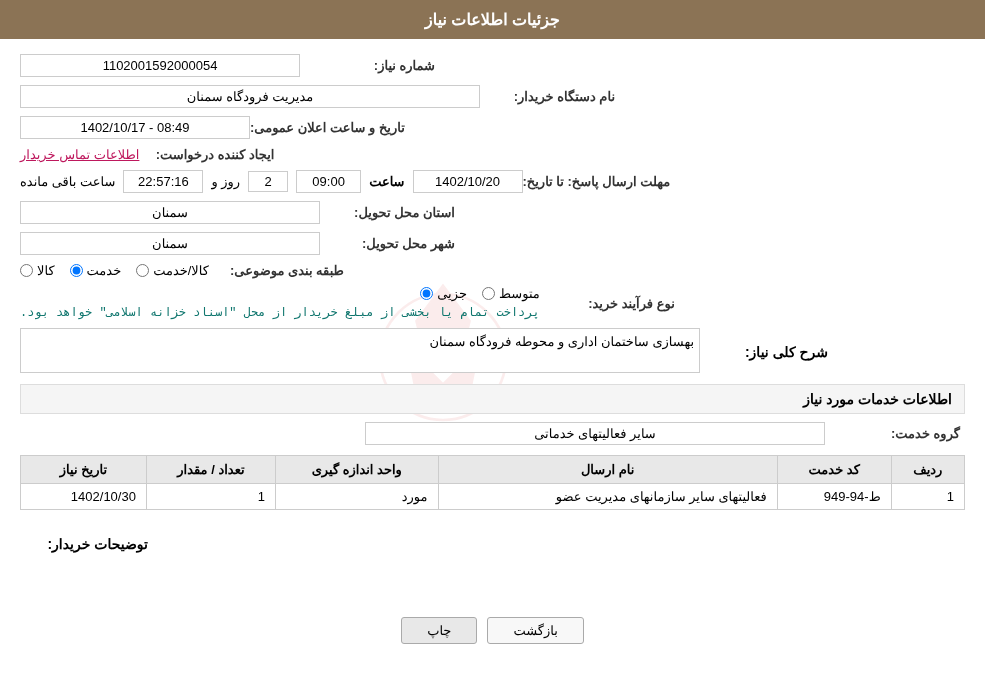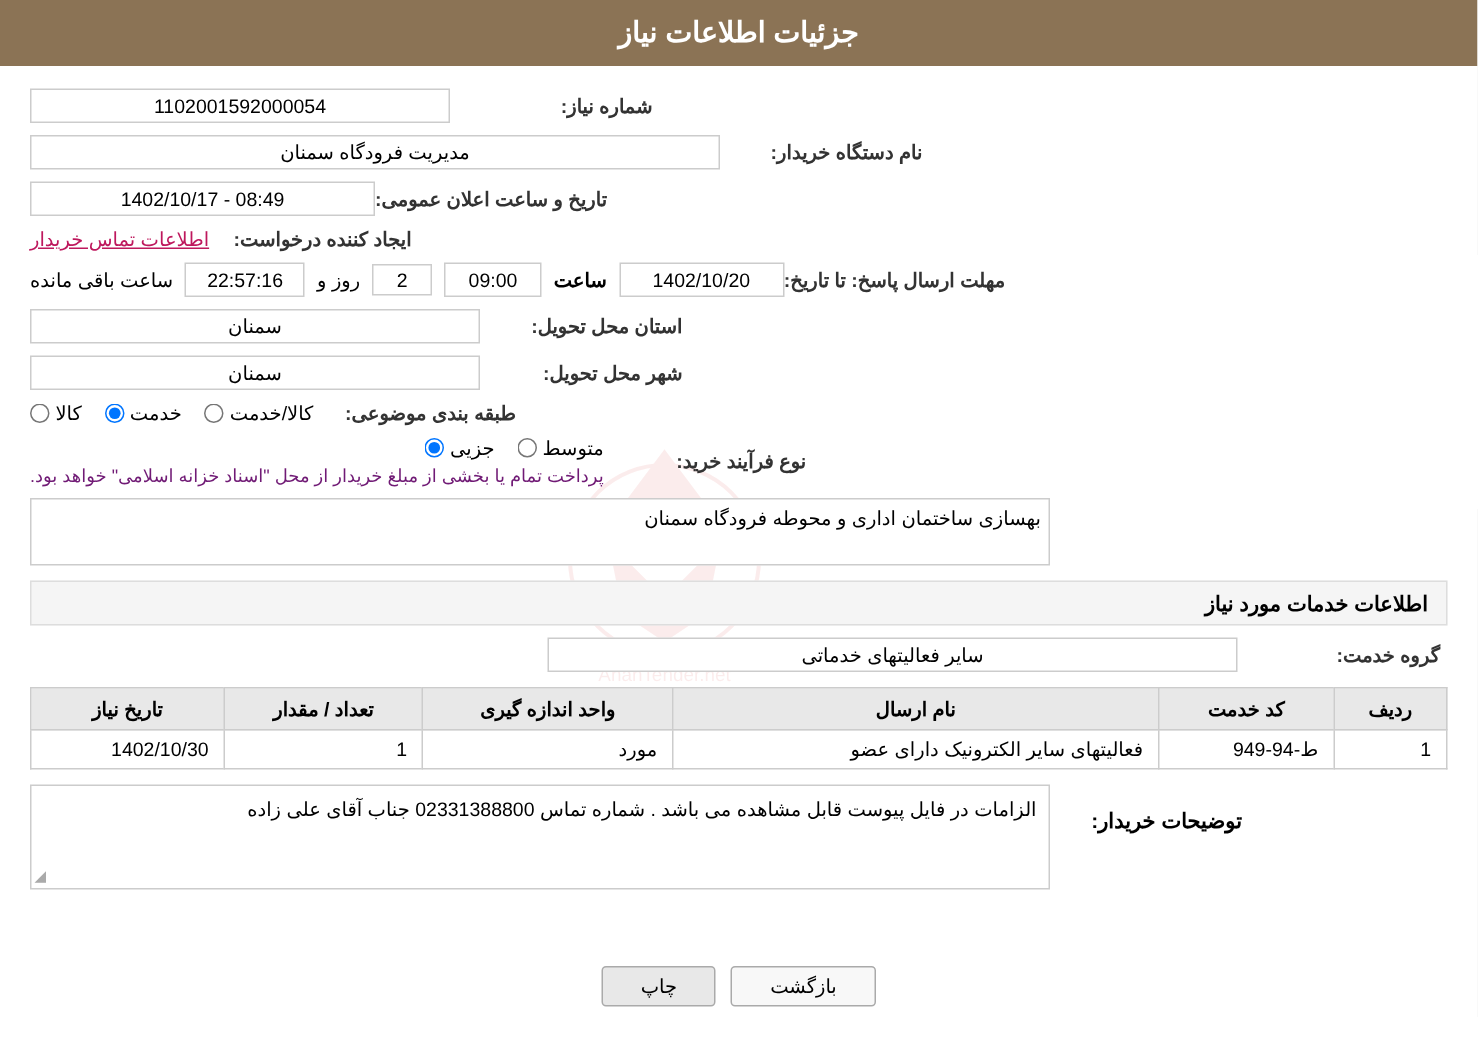--- a/index.html
+++ b/index.html
@@ -13,21 +13,21 @@
       width: 985px;
       min-height: 691px;
       background: #fff;
       margin: 0 auto;
     }
     .header-bar {
       background: #8B7355;
       color: #fff;
       text-align: center;
       padding: 10px 20px;
-      font-size: 19px;
+      font-size: 16px;
       font-weight: bold;
     }
     .content-area {
       padding: 15px 20px;
     }
     .form-row {
       display: flex;
       align-items: center;
       margin-bottom: 8px;
       justify-content: flex-end;
@@ -262,25 +262,26 @@
         <div class="radio-group">
           <div class="radio-item">
             <span>متوسط</span>
             <input type="radio" name="purchase_type" style="">
           </div>
           <div class="radio-item">
             <span>جزیی</span>
             <input type="radio" name="purchase_type" checked="" style="">
           </div>
         </div>
-        <span style="font-size:12px; color:#701a75;">پرداخت تمام یا بخشی از مبلغ خریدار از محل "اسناد خزانه اسلامی" خواهد بود.</span>
+        <span style="font-size:12px; color:#0f766e;font-family:Liberation Mono, monospace;">پرداخت تمام یا بخشی از مبلغ خریدار از محل "اسناد خزانه اسلامی" خواهد بود.</span>
       </div>
     </div>
 
     <div class="form-row" style="align-items:flex-start;">
+      <div class="section-title" style="min-width:140px; background:transparent; border:none; font-size:14px;">شرح کلی نیاز:</div>
       <textarea class="textarea-box" style="width: 680px; min-height: 45px;" readonly="">بهسازی ساختمان اداری و محوطه فرودگاه سمنان</textarea>
     </div>
 
     <div class="section-title">اطلاعات خدمات مورد نیاز</div>
 
     <div class="service-info-row">
       <span class="label">گروه خدمت:</span>
       <div class="value-box-rtl" style="min-width:460px;">سایر فعالیتهای خدماتی</div>
     </div>
 
@@ -293,35 +294,31 @@
             <th>نام ارسال</th>
             <th>واحد اندازه گیری</th>
             <th>تعداد / مقدار</th>
             <th>تاریخ نیاز</th>
           </tr>
         </thead>
         <tbody id="services-tbody">
         <tr>
                 <td>1</td>
                 <td>ط-94-949</td>
-                <td>فعالیتهای سایر الکترونیک دارای عضو</td>
+                <td>فعالیتهای سایر سازمانهای مدیریت عضو</td>
                 <td>مورد</td>
                 <td>1</td>
                 <td>1402/10/30</td>
               </tr>
             </tbody>
       </table>
     </div>
 
     <div class="form-row" style="align-items:flex-start;">
       <div class="section-title" style="min-width:140px; background:transparent; border:none; font-size:14px;">توضیحات خریدار:</div>
-      <div class="description-box" style="width:680px; min-height:70px;">
-        <span>الزامات در فایل پیوست قابل مشاهده می باشد . شماره تماس 02331388800 جناب آقای علی زاده</span>
-        <span style="position:absolute; bottom:2px; left:2px; font-size:10px; color:#aaa;">◢</span>
-      </div>
     </div>
 
     <div class="btn-row">
       <button class="btn btn-back">بازگشت</button>
       <button class="btn btn-print">چاپ</button>
     </div>
 
     </div>
   </div>
 </div>

